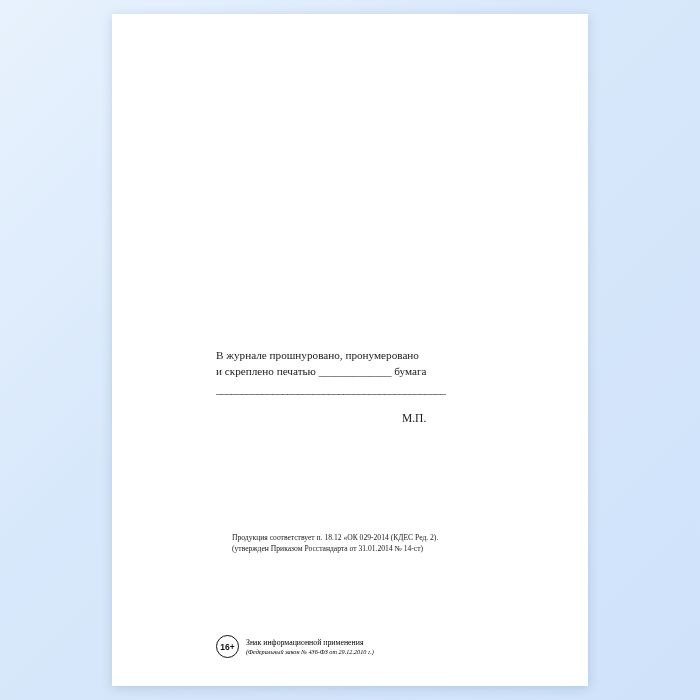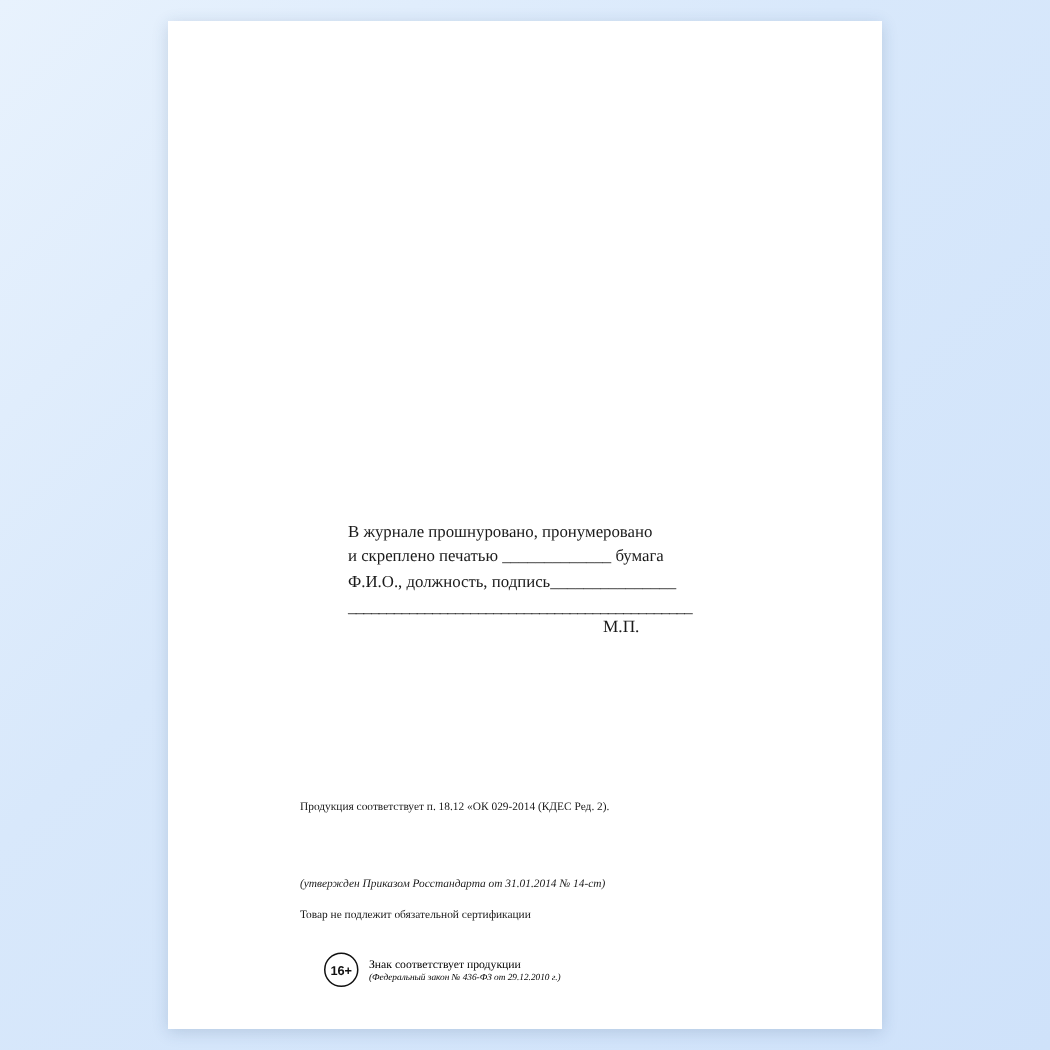--- a/index.html
+++ b/index.html
@@ -37,57 +37,54 @@
 
   
   .mid-block {
     position: absolute;
     left: 104px;
     top: 333px;
     width: 330px;
     font-size: 11.2px;
     line-height: 1.47;
     color: #1a1a1a;
-    margin-left: 16px;
   }
   .mid-block .line {
     white-space: nowrap;
   }
   .mid-block .line-rule {
     display: block;
     margin-top: 1px;
     letter-spacing: -0.5px;
   }
   .mp {
     position: absolute;
     left: 290px;
     top: 398px;
     font-size: 11.5px;
     color: #1a1a1a;
   }
 
   
   .legal {
     position: absolute;
-    left: 88px;
+    left: 120px;
     top: 519px;
     width: 340px;
     color: #1a1a1a;
   }
   .legal .para {
     font-size: 7.6px;
     line-height: 1.42;
     margin-bottom: 10px;
   }
   .legal .para:last-of-type {
     margin-bottom: 0;
   }
   .legal .ital {
-    font-style: italic;
-    margin-top: 40px;
   }
   .legal .single {
     font-size: 7.6px;
     margin-bottom: 11px;
   }
 
   
   .agemark-row {
     position: absolute;
     left: 104px;
@@ -130,36 +127,34 @@
 <body>
 
 <div class="backdrop"></div>
 
 <div class="page">
   <div class="content">
 
     <div class="mid-block">
       <div class="line">В журнале прошнуровано, пронумеровано</div>
       <div class="line">и скреплено печатью _____________ бумага</div>
-      <div class="line">Ф.И.О., должность, подпись_______________</div>
       <div class="line line-rule">_____________________________________________</div>
     </div>
 
     <div class="mp">М.П.</div>
 
     <div class="legal">
       <div class="para">
         <div>Продукция соответствует п. 18.12 «ОК 029-2014 (КДЕС Ред. 2).</div>
         <div class="ital">(утвержден Приказом Росстандарта от 31.01.2014 № 14-ст)</div>
       </div>
-      <div class="single">Товар не подлежит обязательной сертификации</div>
     </div>
 
     <div class="agemark-row">
       <div class="agebadge">16+</div>
       <div class="agetext">
-        <div class="t1">Знак соответствует продукции</div>
+        <div class="t1">Знак информационной применения</div>
         <div class="t2">(Федеральный закон № 436-ФЗ от 29.12.2010 г.)</div>
       </div>
     </div>
 
   </div>
 </div>
 
 </body></html>

